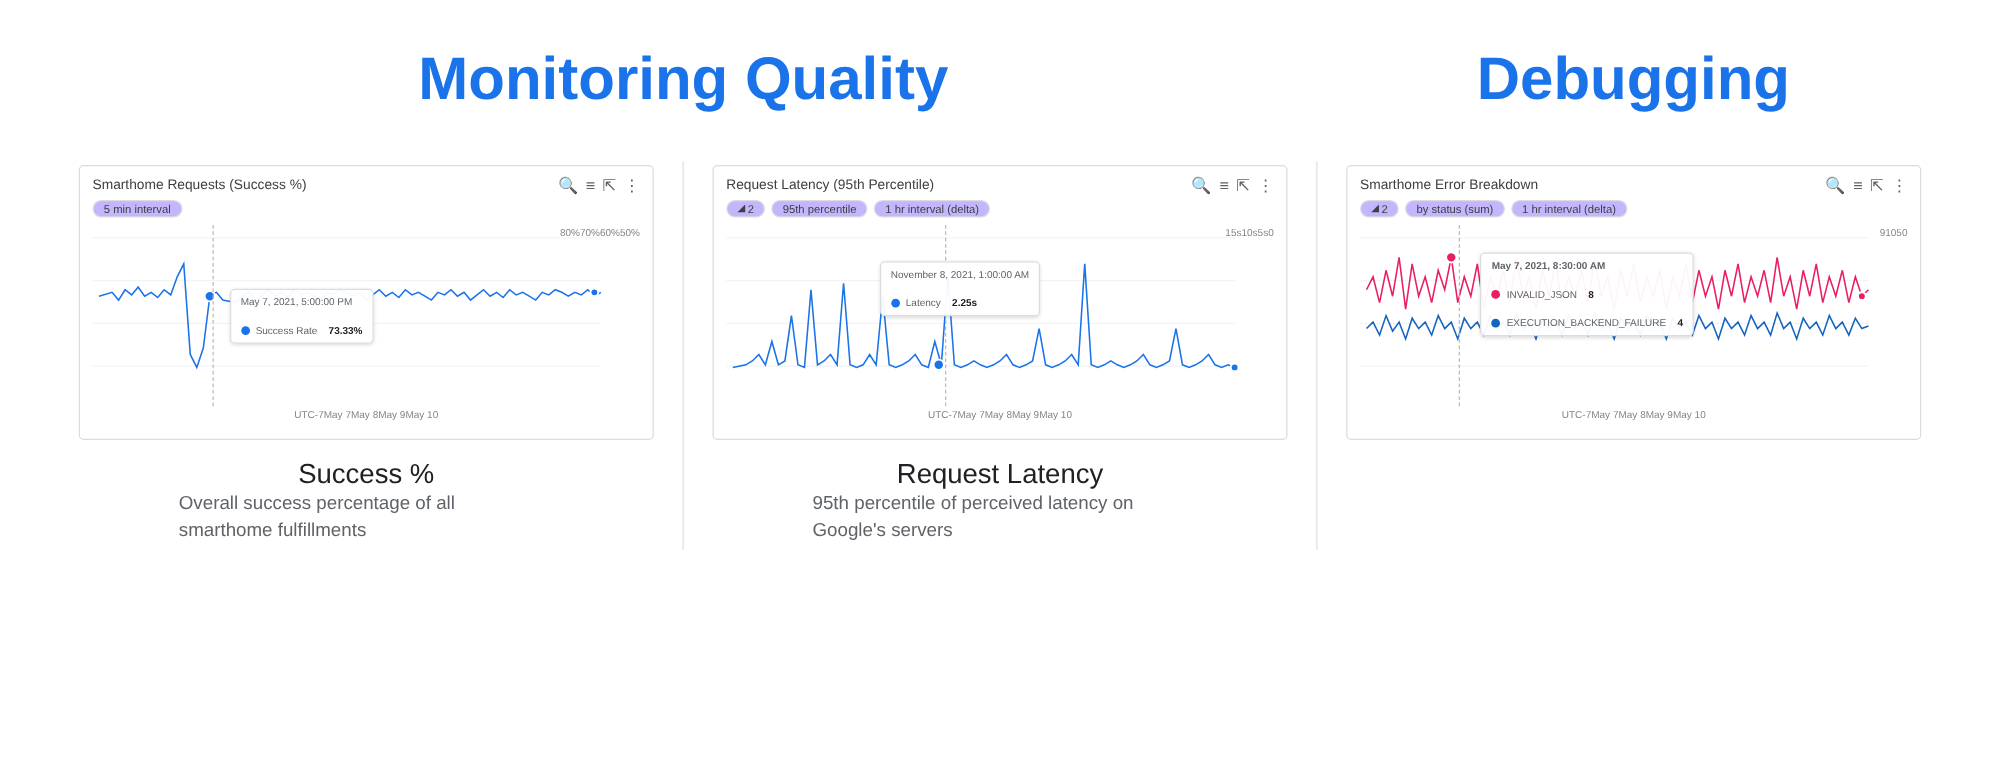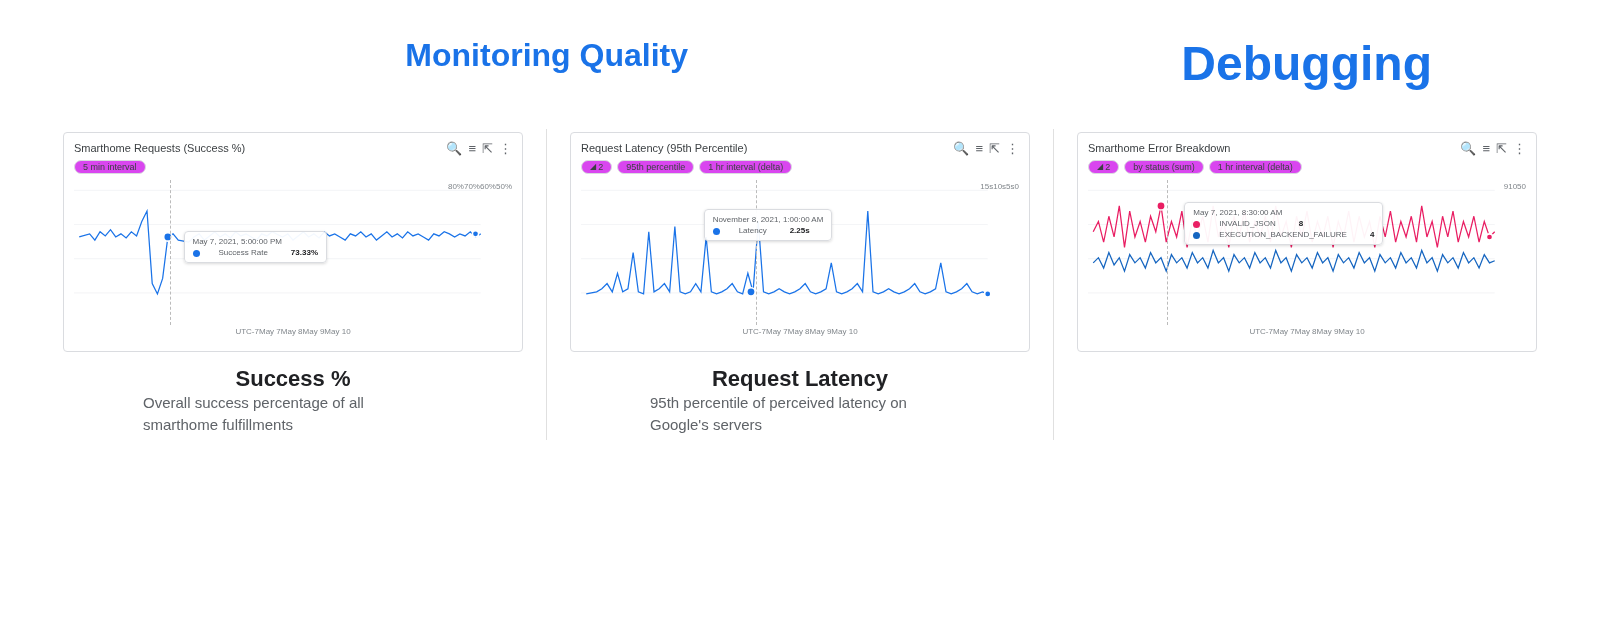--- a/index.html
+++ b/index.html
@@ -82,21 +82,21 @@
       margin-bottom: 6px;
       flex-wrap: wrap;
     }
 
     .filter-chip {
       border: 1px solid #dadce0;
       border-radius: 12px;
       padding: 1px 8px;
       font-size: 9px;
       color: #3c4043;
-      background: #d946ef;
+      background: #c4b5fd;
       display: flex;
       align-items: center;
       gap: 3px;
     }
 
     .chart-area {
       position: relative;
       width: 100%;
       height: 145px;
     }
@@ -113,21 +113,21 @@
       padding: 0 4px;
     }
 
     .axis-label {
       font-size: 8px;
       color: #80868b;
     }
 
     .subtitle {
       font-size: 22px;
-      font-weight: 700;
+      font-weight: 400;
       color: #202124;
       margin-top: 14px;
       text-align: center;
     }
 
     .description {
       font-size: 15px;
       color: #5f6368;
       text-align: left;
       line-height: 1.5;
@@ -142,23 +142,23 @@
       padding: 5px 8px;
       font-size: 8px;
       color: #3c4043;
       box-shadow: 0 1px 3px rgba(0,0,0,0.15);
       z-index: 10;
       white-space: nowrap;
     }
 
     .tooltip-row {
       display: flex;
-      align-items: flex-end;
-      gap: 19px;
-      margin-top: 2px;
+      align-items: center;
+      gap: 5px;
+      margin-top: 14px;
     }
 
     .tooltip-dot {
       width: 7px;
       height: 7px;
       border-radius: 50%;
       display: inline-block;
     }
 
     .tooltip-label {
@@ -197,21 +197,21 @@
       color: #80868b;
       text-align: right;
     }
   </style>
 </head>
 <body>
 
 <div style="width:100%; display:flex; padding: 10px 0 20px;">
 
   <div style="flex:2; display:flex; justify-content:center; align-items:flex-start; padding-top:8px;">
-    <h1 class="section-title" style="font-size:32px;">Monitoring Quality</h1>
+    <h1 class="section-title" style="font-size:48px;">Monitoring Quality</h1>
   </div>
 
   <div style="flex:1; display:flex; justify-content:center; align-items:flex-start; padding-top:8px;">
     <h1 class="section-title" style="font-size:48px;">Debugging</h1>
   </div>
 </div>
 
 <div class="sections-wrapper">
 
   <div class="section">
@@ -378,21 +378,21 @@
         <div class="y-axis-labels">
           <span class="y-label">9</span>
           <span class="y-label">10</span>
           <span class="y-label">5</span>
           <span class="y-label">0</span>
         </div>
         
         <div class="dashed-line" style="left: 18%; height: 100%;"></div>
         
         <div class="tooltip-box" style="left: 22%; top: 15%;">
-          <div style="font-size:8px; color:#5f6368;">May 7, 2021, 8:30:00 AM</div>
+          <div style="font-size:8px; color:#5f6368;font-weight:bold;">May 7, 2021, 8:30:00 AM</div>
           <div class="tooltip-row">
             <span class="tooltip-dot" style="background:#e91e63;"></span>
             <span class="tooltip-label">INVALID_JSON</span>
             <span class="tooltip-value">8</span>
           </div>
           <div class="tooltip-row">
             <span class="tooltip-dot" style="background:#1565c0;"></span>
             <span class="tooltip-label">EXECUTION_BACKEND_FAILURE</span>
             <span class="tooltip-value">4</span>
           </div>

